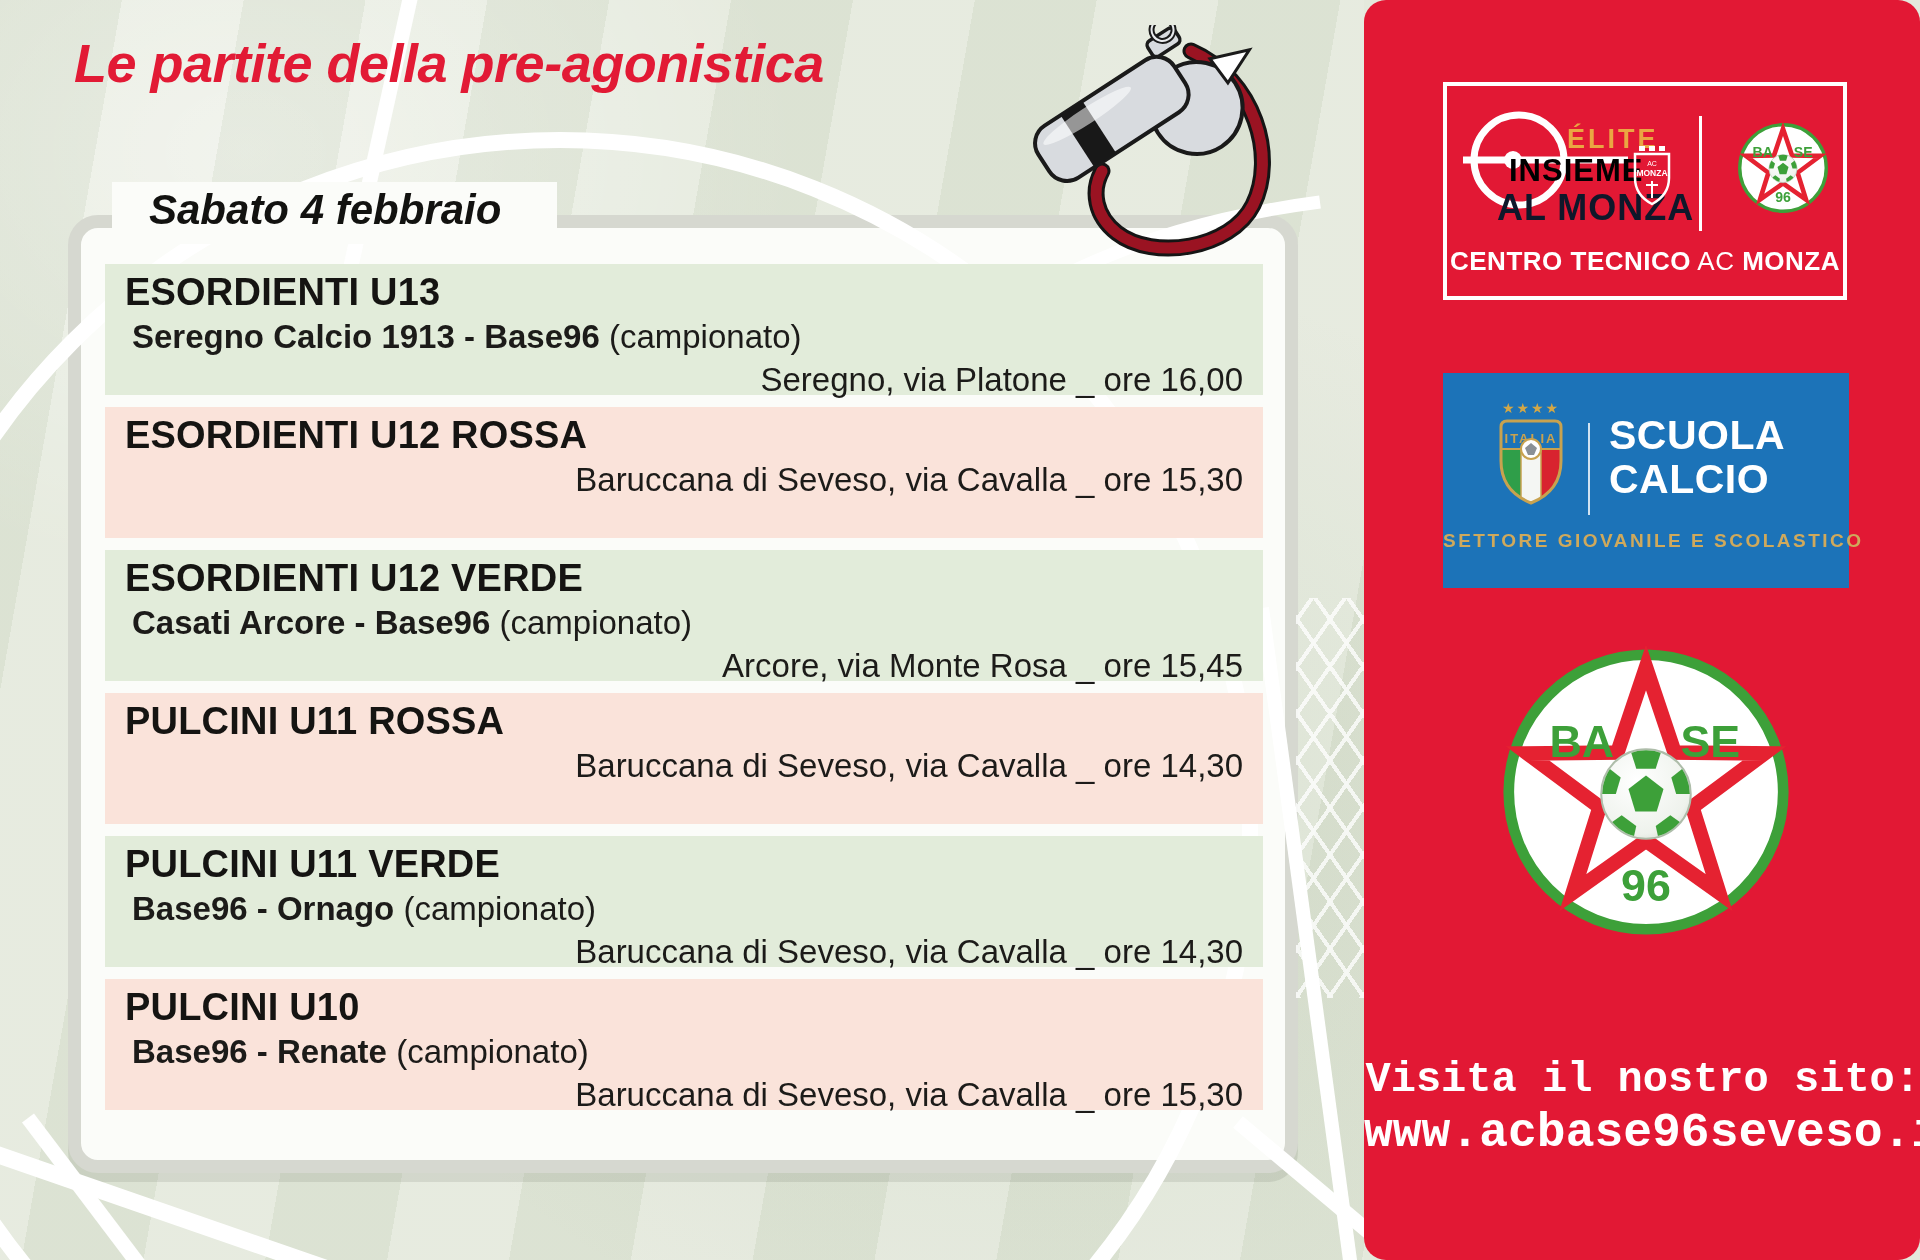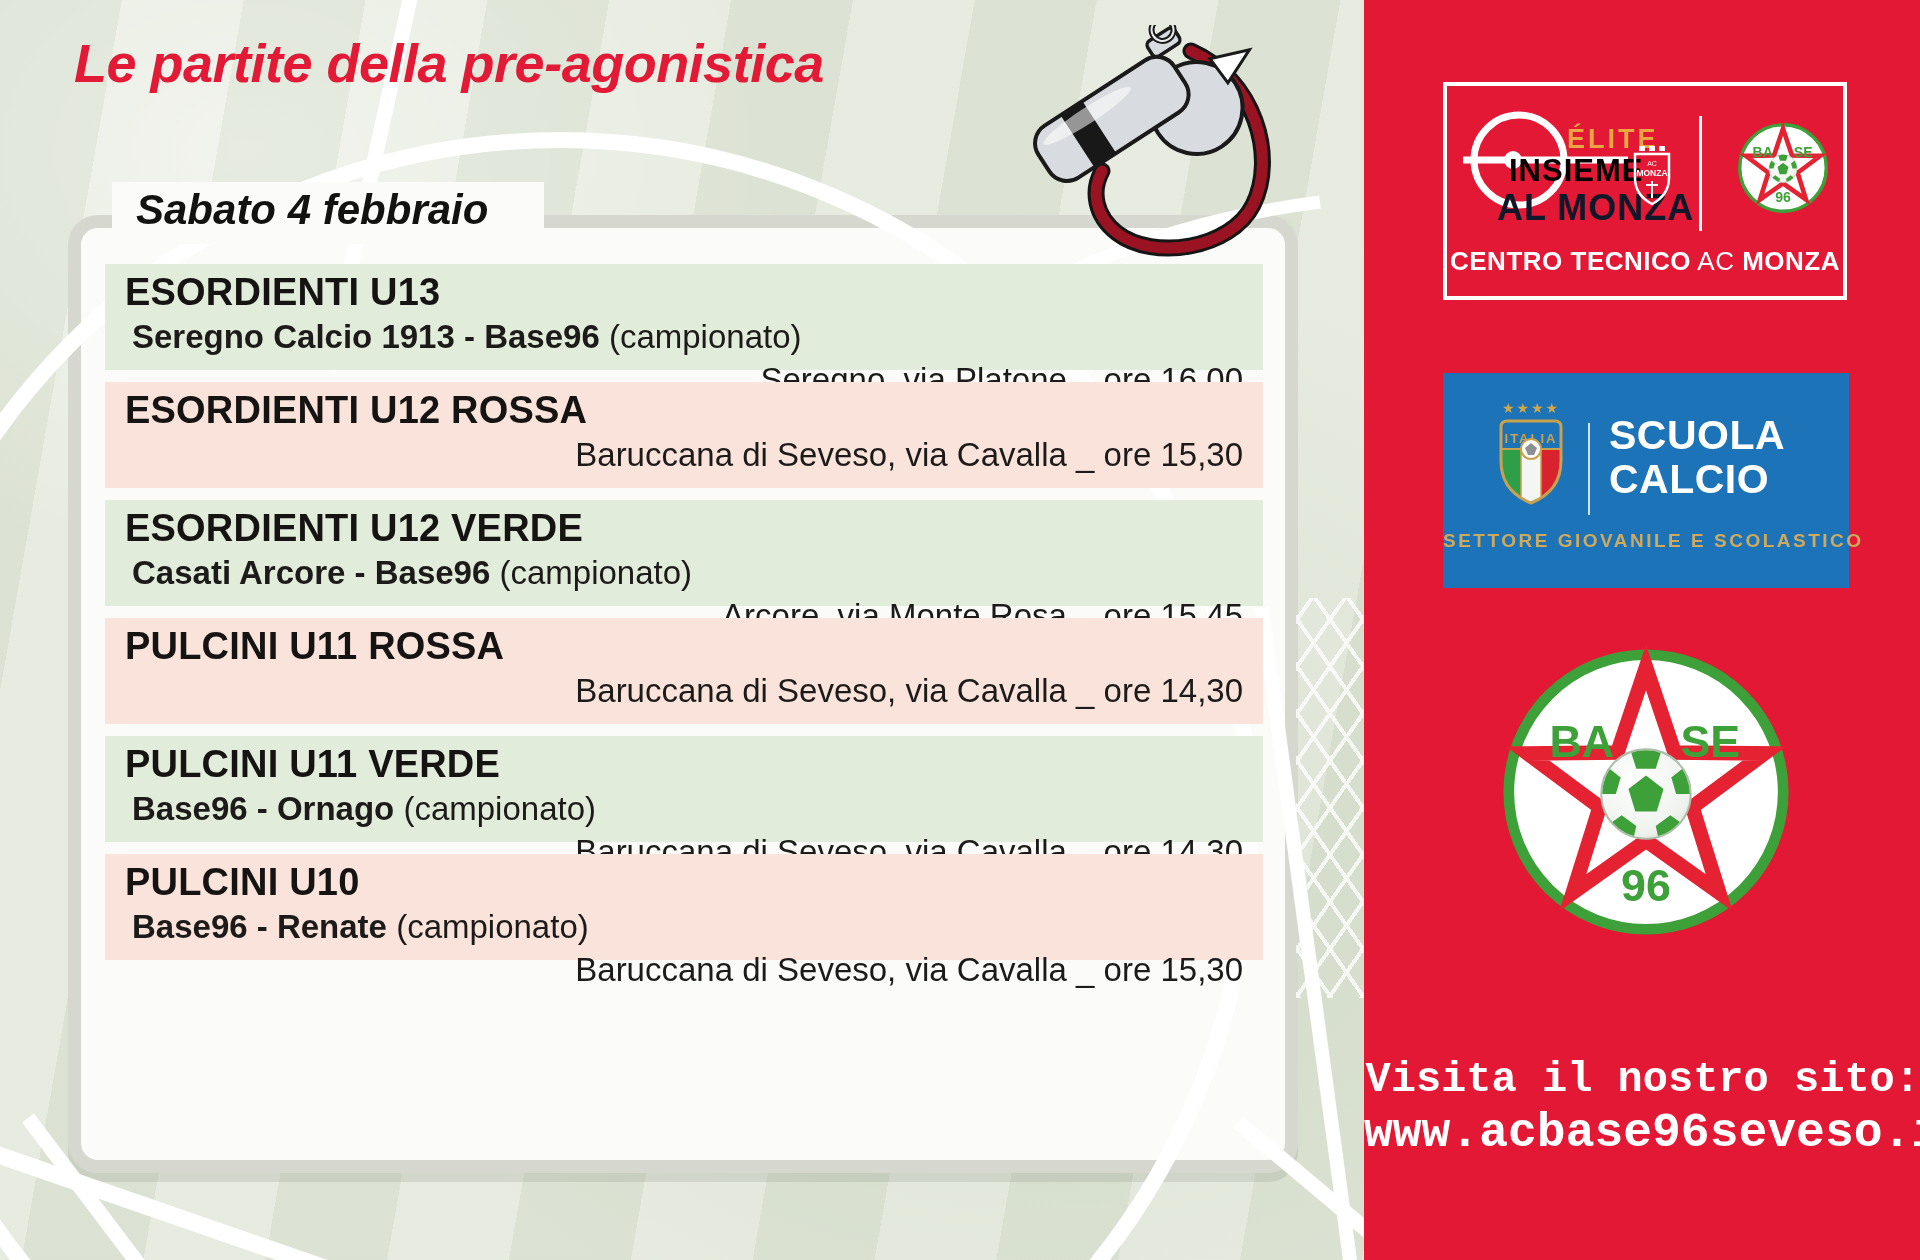--- a/index.html
+++ b/index.html
@@ -21,36 +21,36 @@
 
   .page-title{position:absolute;left:74px;top:34px;margin:0;z-index:6;
     font-size:54px;line-height:1.1;font-style:italic;font-weight:800;
     letter-spacing:-.5px;color:#e21a35;}
 
   
   .panel-bg{position:absolute;left:68px;top:215px;width:1230px;height:958px;z-index:1;
     box-sizing:border-box;border:13px solid #d6d8d0;border-radius:30px;
     background:#fbfcf9;box-shadow:0 9px 0 rgba(90,100,85,.14);}
   .date-tab{position:absolute;left:112px;top:182px;z-index:4;background:#fbfcf9;
-    padding:4px 56px 10px 24px;font-size:42px;font-style:italic;font-weight:800;color:#121210;}
+    padding:4px 56px 10px 37px;font-size:42px;font-style:italic;font-weight:800;color:#121210;}
   .rows{position:absolute;left:105px;top:264px;width:1158px;z-index:3;
     display:flex;flex-direction:column;gap:12px;}
-  .match-row{height:106px;box-sizing:border-box;padding:5px 16px 0 20px;color:#1c1b19;}
+  .match-row{height:131px;box-sizing:border-box;padding:5px 16px 0 20px;color:#1c1b19;}
   .match-row.green{background:#e2ecda;}
   .match-row.pink{background:#fae3da;}
   .category{font-size:38px;font-weight:800;line-height:46px;letter-spacing:.2px;color:#151412;}
   .teams-line{font-size:33px;line-height:43px;}
   .teams{font-weight:700;margin-left:7px;}
   .note{font-weight:400;}
   .venue{font-size:33px;line-height:43px;font-weight:400;text-align:right;padding-right:4px;}
 
   .whistle{position:absolute;left:1005px;top:25px;z-index:5;}
 
   
-  .sidebar{position:absolute;left:1364px;top:0;width:556px;height:1260px;background:#e21834;z-index:7;}
+  .sidebar{position:absolute;left:1364px;top:0;width:556px;height:1260px;background:#e21834;z-index:7;border-radius:22px;}
   .monza-box{position:absolute;left:79px;top:82px;width:404px;height:218px;
     box-sizing:border-box;border:4px solid #fff;}
   .insieme-cluster{position:absolute;left:16px;top:16px;width:240px;height:150px;}
   .insieme-cluster .glyph{position:absolute;left:0;top:0;}
   .elite{position:absolute;left:104px;top:22px;font-size:27px;font-weight:700;
     letter-spacing:3px;color:#eaa642;}
   .insieme{position:absolute;left:46px;top:51px;font-size:31px;font-weight:800;
     letter-spacing:1px;color:#000000;}
   .almonza{position:absolute;left:34px;top:85px;font-size:36px;font-weight:800;
     letter-spacing:1px;color:#0f172a;}

